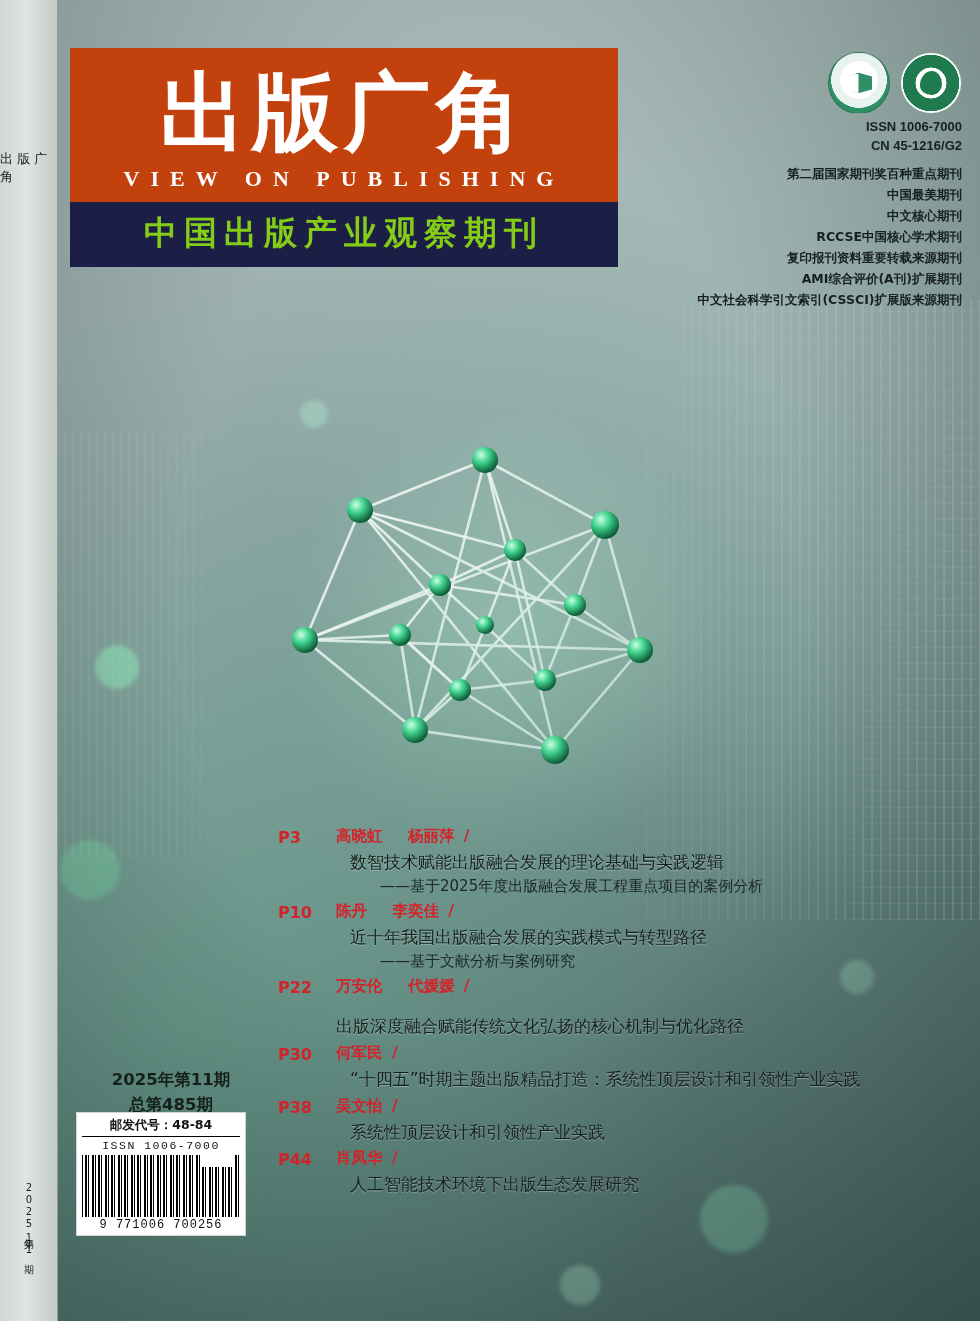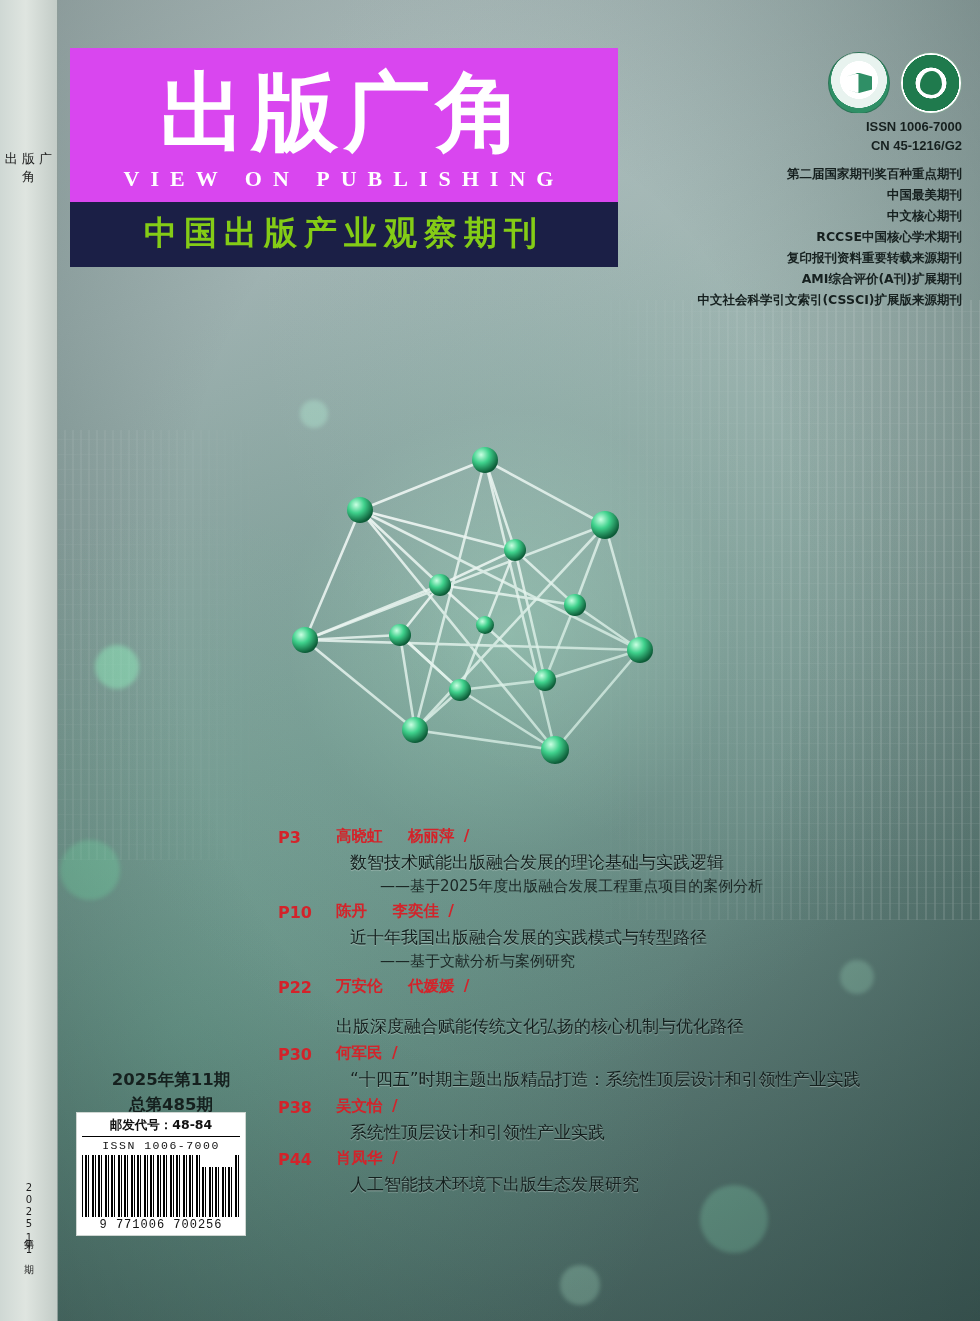--- a/index.html
+++ b/index.html
@@ -56,41 +56,41 @@
 
   
   .spine {
     position: absolute; left: 0; top: 0; bottom: 0; width: 58px;
     background: linear-gradient(90deg, #cfd8d4 0%, #dfe5e0 45%, #c3ccc7 100%);
     border-right: 1px solid rgba(90,110,105,.55);
     z-index: 6;
   }
   .spine-title {
     position: absolute; left: 0; right: 0; top: 150px;
-    text-align: center;
+    text-align: left;
     font-size: 13px; color: #1c1c1c; line-height: 1.35;
     font-family: "DejaVu Sans", sans-serif;
   }
   .spine-issue {
     position: absolute; left: 0; right: 0; bottom: 62px;
     text-align: center;
     font-size: 10px; color: #1c1c1c;
     font-family: "DejaVu Sans", sans-serif;
   }
   .spine-issue span {
     writing-mode: vertical-rl; text-orientation: upright; letter-spacing: 1px;
   }
 
   
   .masthead {
     position: absolute; left: 70px; top: 48px;
     width: 548px; z-index: 5;
   }
   .mast-red {
-    background: #d946ef;
+    background: #c2410c;
     padding: 22px 0 10px;
     text-align: center;
   }
   .mast-cn {
     font-family: "DejaVu Sans", sans-serif;
     font-weight: bold;
     font-size: 86px;
     line-height: .98;
     color: #ffffff;
     letter-spacing: 6px;

